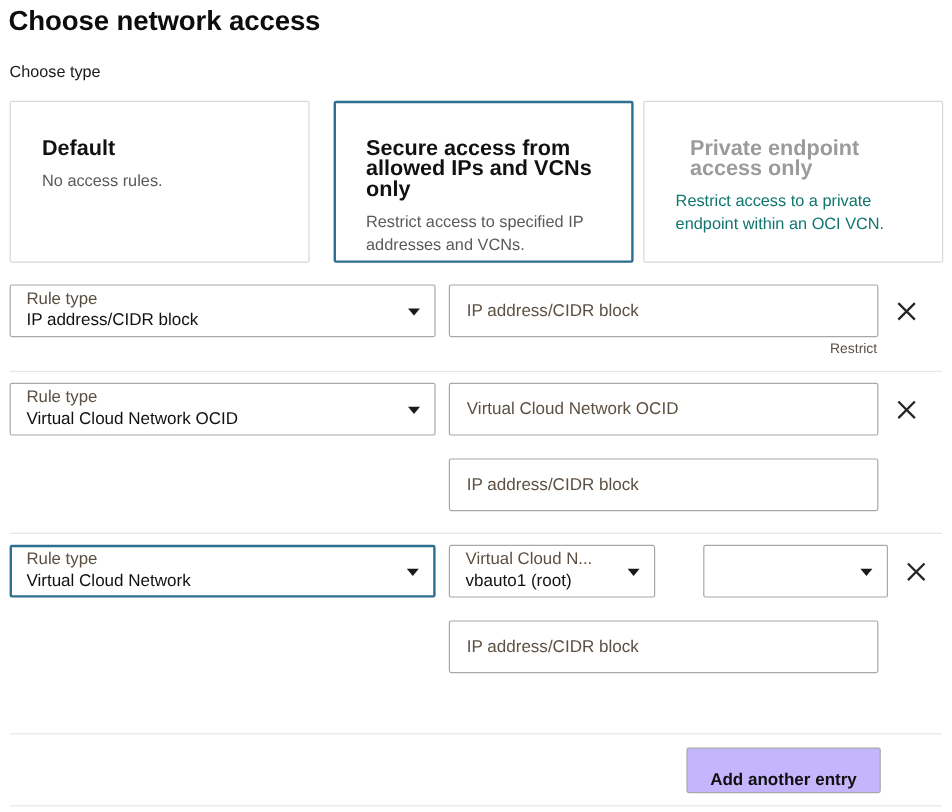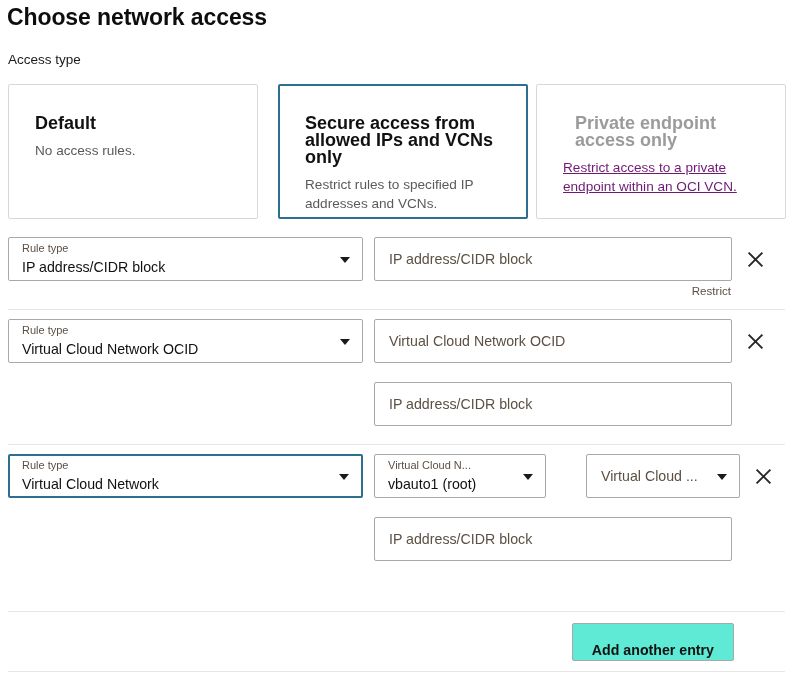--- a/index.html
+++ b/index.html
@@ -60,21 +60,21 @@
     color: #111111;
     line-height: 17px;
     margin: 0 0 9px 0;
   }
   .card-title.dim { color: #9b9b9b; font-weight: bold; margin-left: 12px; }
   .card-desc {
     font-size: 13.6px;
     color: #5a5a5a;
     line-height: 19px;
   }
-  .card-desc.dark { color: #701a75; text-decoration: underline; }
+  .card-desc.dark { color: #0f766e; }
 
   
   .rules {
     position: absolute;
     left: 0; top: 228px;
     width: 793px;
   }
   .rule-row {
     position: relative;
     padding: 0;
@@ -100,21 +100,21 @@
     background: #ffffff;
     height: 44px;
   }
   .field.focused {
     border: 2px solid #2e6e8e;
   }
 
   .field-label {
     position: absolute;
     left: 13px; top: 4px;
-    font-size: 11px;
+    font-size: 14px;
     color: #5c5043;
     line-height: 13px;
     white-space: nowrap;
   }
   .field.focused .field-label { left: 12px; top: 3px; }
 
   .field-value {
     position: absolute;
     left: 13px; top: 20px;
     font-size: 14.2px;
@@ -187,48 +187,48 @@
   .footer-body {
     height: 59px;
     display: flex;
     align-items: center;
     justify-content: flex-end;
     padding-right: 59px;
   }
   .btn-secondary {
     border: 1px solid #a8a8a8;
     border-radius: 2px;
-    background: #5eead4;
+    background: #c4b5fd;
     font-family: "Liberation Sans", sans-serif;
     font-size: 14.2px;
     font-weight: bold;
     color: #111111;
     padding: 18px 19px;
     height: 37px;
     cursor: pointer;
   }
 </style>
 </head>
 <body>
 
 <div class="page">
 
   <div class="page-title">Choose network access</div>
-  <div class="section-label">Access type</div>
+  <div class="section-label">Choose type</div>
 
   <div class="cards">
 
     <div class="card">
       <div class="card-title">Default</div>
       <div class="card-desc">No access rules.</div>
     </div>
 
     <div class="card selected">
       <div class="card-title">Secure access from allowed IPs and VCNs only</div>
-      <div class="card-desc">Restrict rules to specified IP addresses and VCNs.</div>
+      <div class="card-desc">Restrict access to specified IP addresses and VCNs.</div>
     </div>
 
     <div class="card">
       <div class="card-title dim">Private endpoint access only</div>
       <div class="card-desc dark">Restrict access to a private endpoint within an OCI VCN.</div>
     </div>
 
   </div>
 
   <div class="rules">
@@ -291,21 +291,20 @@
         <div class="col-gap"></div>
         <div class="right-stack" style="flex:0 0 358px;">
           <div style="display:flex; align-items:flex-end;gap:12px;">
             <div class="field col-vcn">
               <span class="field-label">Virtual Cloud N...</span>
               <span class="field-value">vbauto1 (root)</span>
               <span class="caret"></span>
             </div>
             <div class="col-gap2"></div>
             <div class="field col-vcn2">
-              <span class="field-placeholder">Virtual Cloud ...</span>
               <span class="caret"></span>
             </div>
           </div>
           <div class="field sub-field-wrap" style="width:358px;">
             <span class="field-placeholder">IP address/CIDR block</span>
           </div>
         </div>
         <div class="close-btn">
           <svg width="17" height="17" viewBox="0 0 17 17">
             <path d="M1.6 1.6 L15.4 15.4 M15.4 1.6 L1.6 15.4" stroke="#262626" stroke-width="1.9" fill="none"></path>

